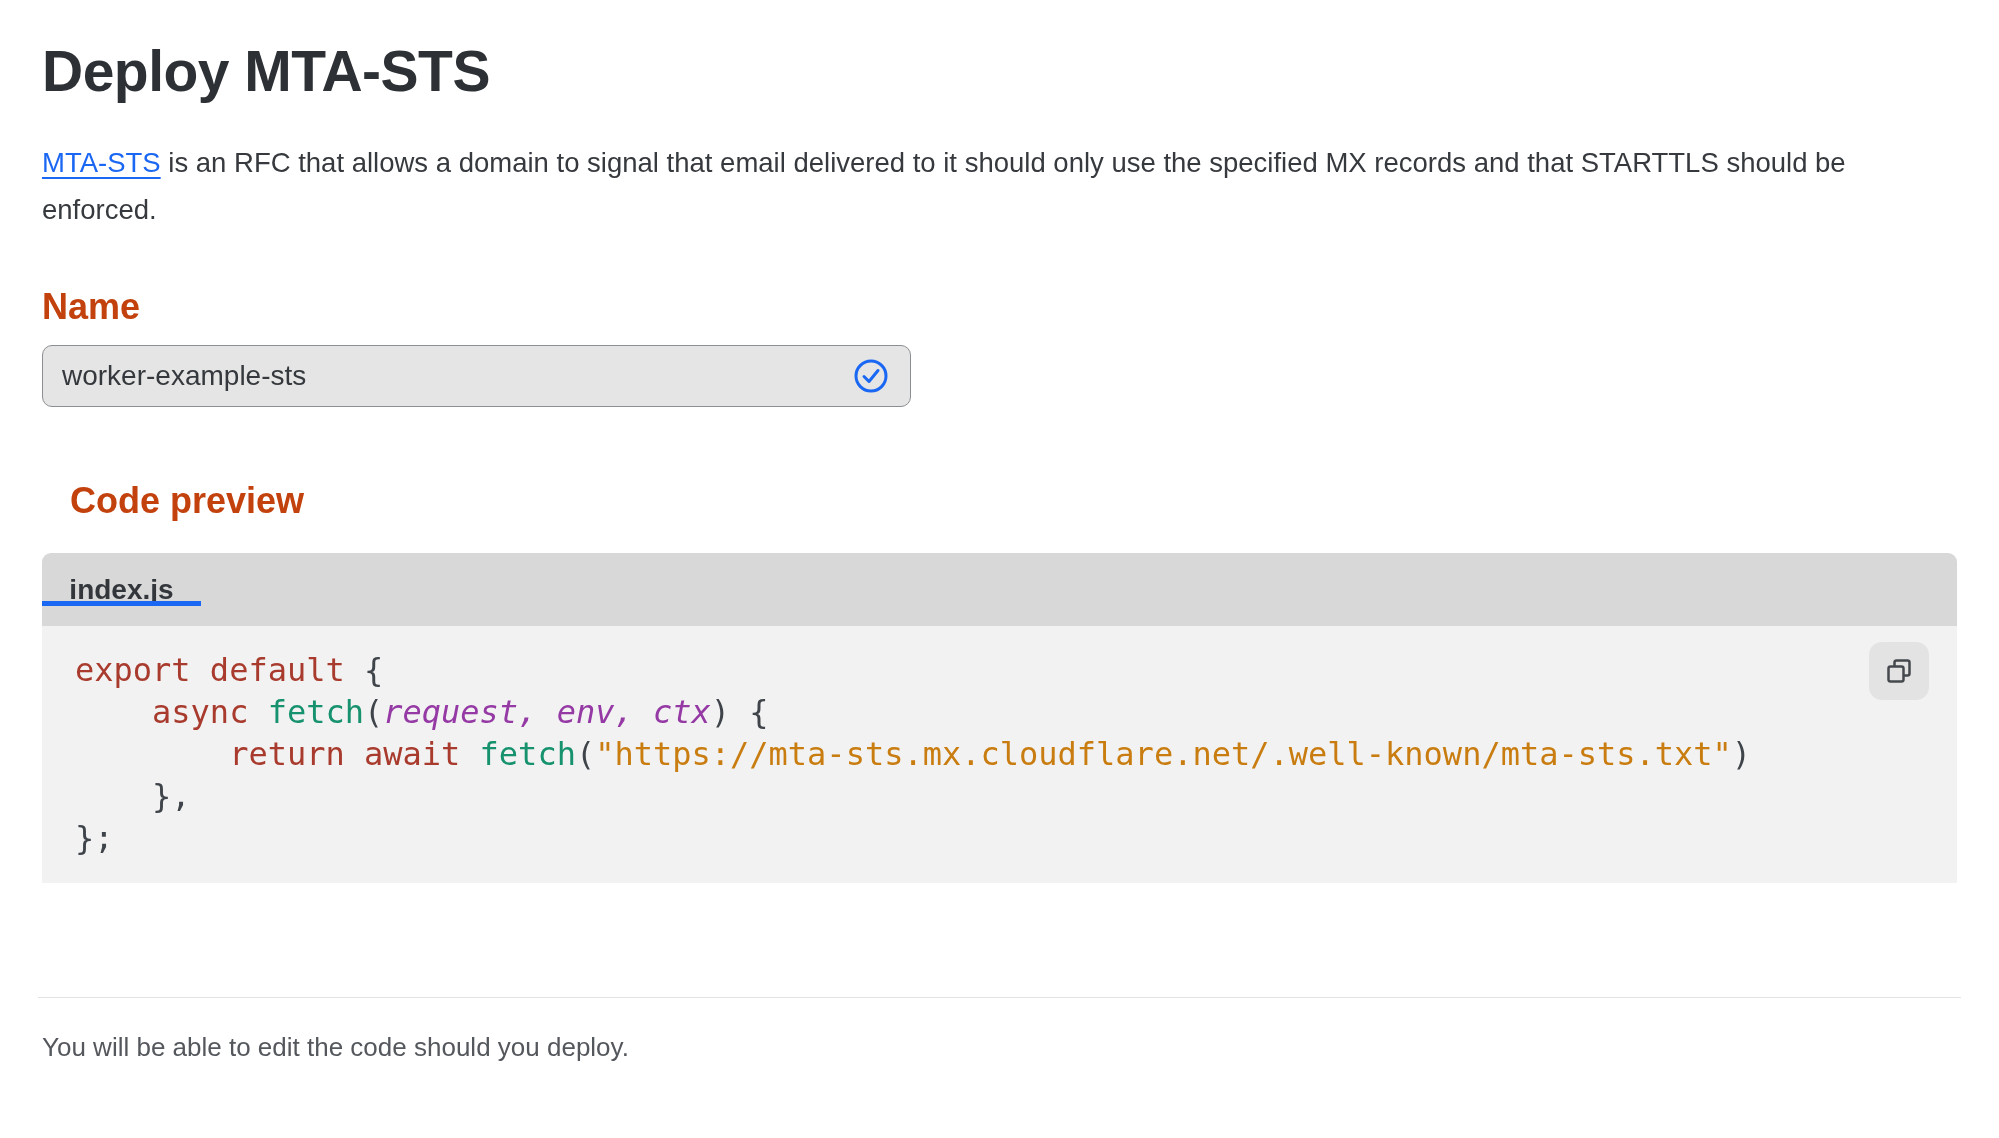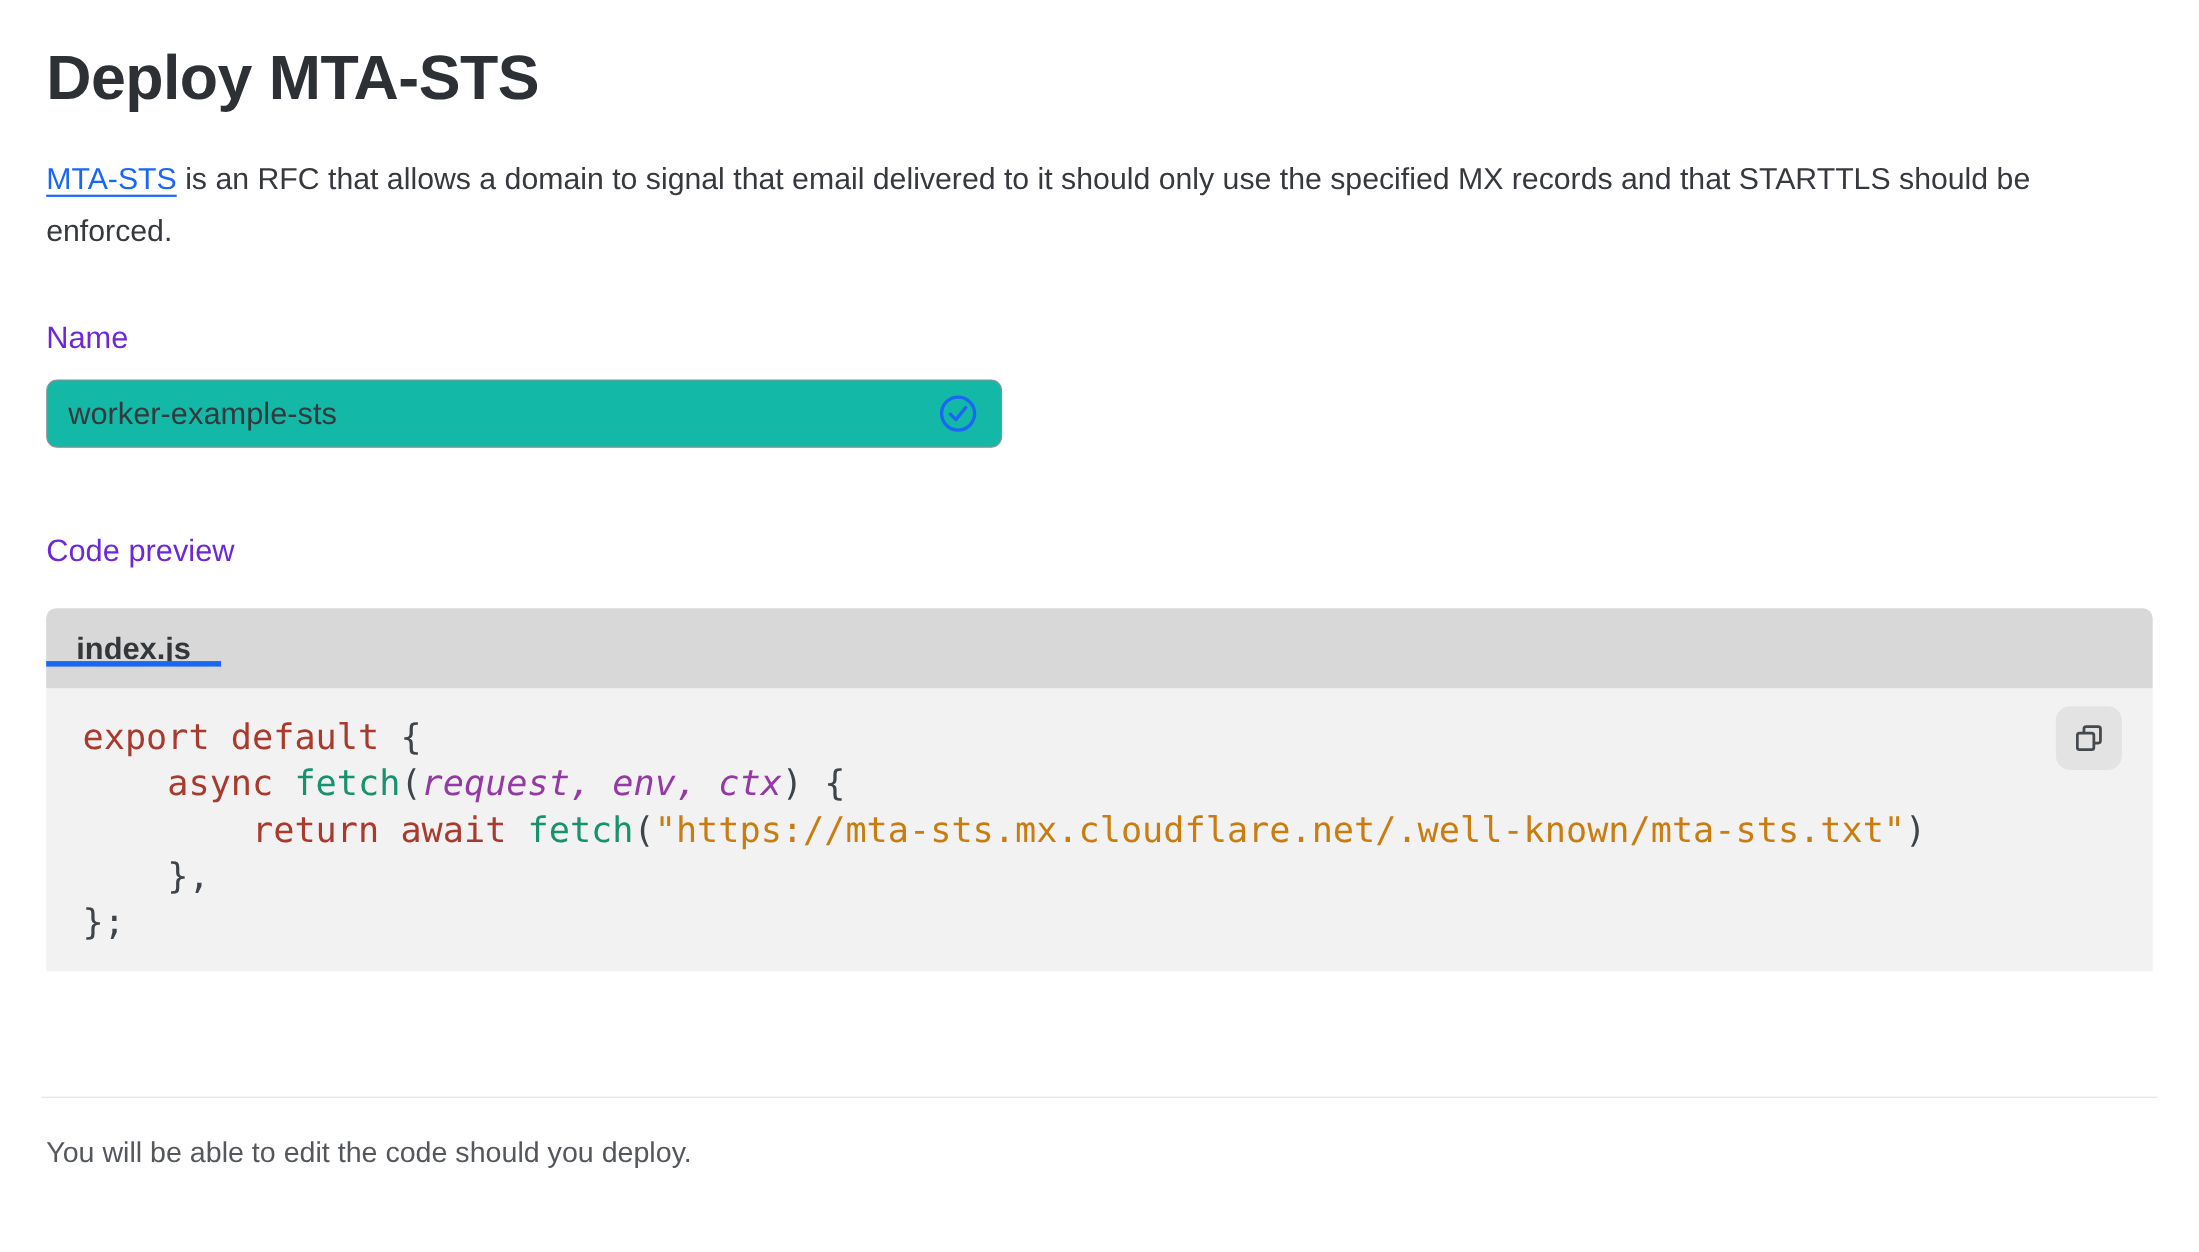--- a/index.html
+++ b/index.html
@@ -32,39 +32,39 @@
   a.doc-link {
     color: #1a67f3;
     text-decoration: underline;
     text-underline-offset: 5px;
     cursor: pointer;
   }
 
   
   .field-label {
     margin-top: 58px;
-    font-size: 28px;
+    font-size: 36px;
     line-height: 32px;
-    font-weight: 400;
-    color: #6d28d9;
-  }
-  .field-label.code-label { margin-top: 78px; }
+    font-weight: 700;
+    color: #c2410c;
+  }
+  .field-label.code-label { margin-top: 78px; margin-left: 28px; }
 
   
   .input-wrap {
     position: relative;
     margin-top: 22px;
     width: 869px;
     height: 62px;
   }
   input.text-input {
     width: 100%; height: 100%;
     border: 1.5px solid #8b8f94;
     border-radius: 10px;
-    background: #14b8a6;
+    background: #e5e5e5;
     font-family: "Liberation Sans", sans-serif;
     font-size: 28px;
     color: #35383c;
     padding: 0 64px 0 19px;
     outline: none;
   }
   .valid-icon {
     position: absolute;
     right: 22px; top: 50%;
     transform: translateY(-50%);

